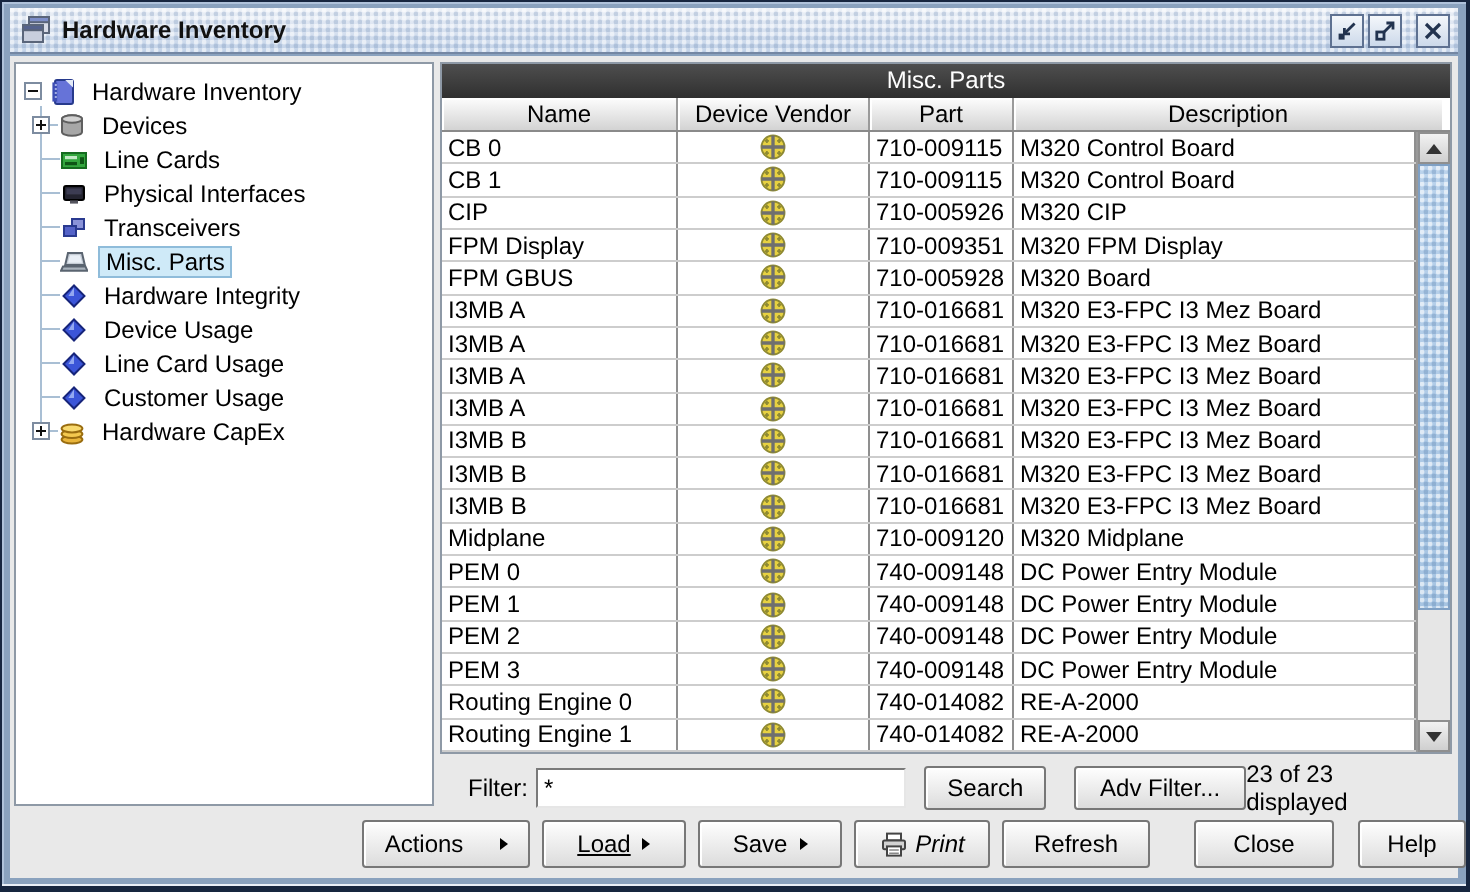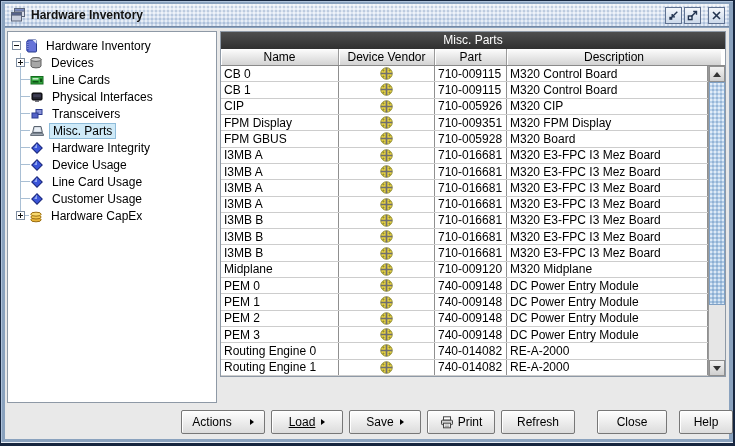--- a/index.html
+++ b/index.html
@@ -86,21 +86,21 @@
   .tri{width:0;height:0;border-left:4px solid #000;border-top:3.5px solid transparent;
     border-bottom:3.5px solid transparent;margin-left:6px;}
   .bicon{display:inline-flex;margin-right:4px;}
   .buttons-row{position:absolute;left:0;right:4px;top:381px;height:26px;display:flex;align-items:center;}
   .grp{display:flex;align-items:center;}
   .grp.left{margin-left:176px;}
   .grp.left .btn{margin-right:6px;}
   .grp.left .btn:nth-child(1){width:84px;gap:12px;}
   .grp.left .btn:nth-child(2){width:72px;text-decoration:underline;}
   .grp.left .btn:nth-child(3){width:72px;}
-  .grp.left .btn:nth-child(4){width:68px;}
+  .grp.left .btn:nth-child(4){width:68px;font-style:italic;}
   .grp.left .btn:nth-child(5){width:74px;}
   .grp.right{margin-left:16px;}
   .grp.right .btn:nth-child(1){width:70px;}
   .grp.right .btn:nth-child(2){width:54px;margin-left:12px;}
   svg{display:block;}
 </style>
 </head>
 <body>
 
 <div class="frame">
@@ -547,20 +547,31 @@
               <span class="t-up"></span>
             </div>
           <div class="thumb"></div>
           <div class="sbtn down">
               <span class="t-down"></span>
             </div>
         </div>
       </div>
     </div>
 
+    <div class="filter-row">
+      <span class="flabel">Filter:</span>
+      <input class="filter-input" value="*" style="">
+      <button class="btn btn-search">
+          <span>Search</span>
+        </button>
+      <button class="btn btn-adv">
+          <span>Adv Filter...</span>
+        </button>
+      <span class="status">23 of 23 displayed</span>
+    </div>
 
     <div class="buttons-row">
       <span class="grp left">
           <button class="btn">
             <span>Actions</span>
             <span class="tri"></span>
           </button>
           <button class="btn">
             <span>Load</span>
             <span class="tri"></span>

